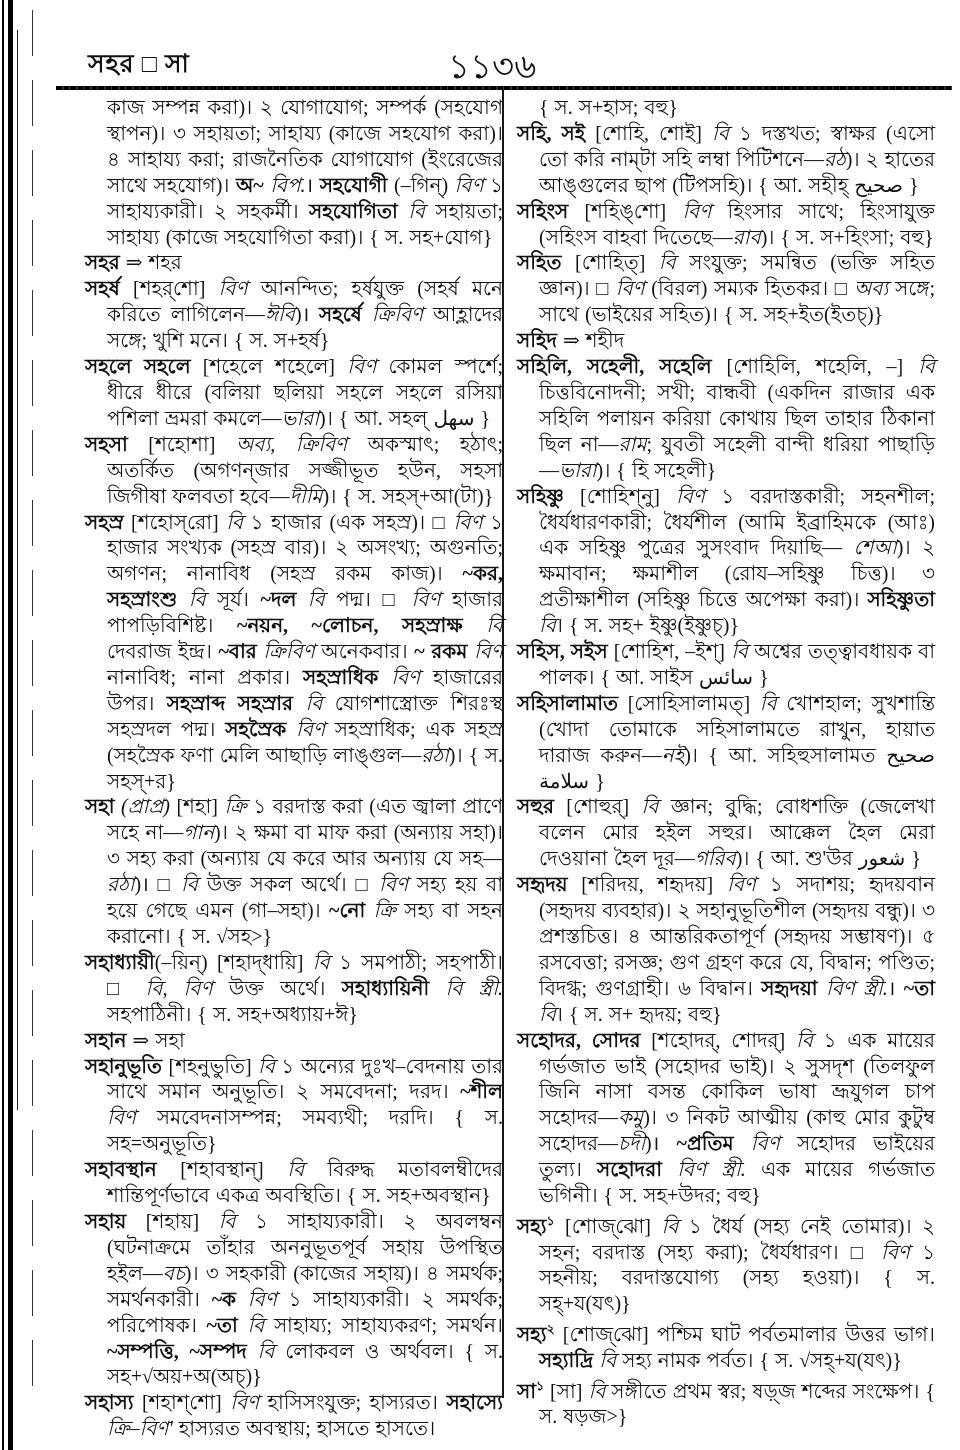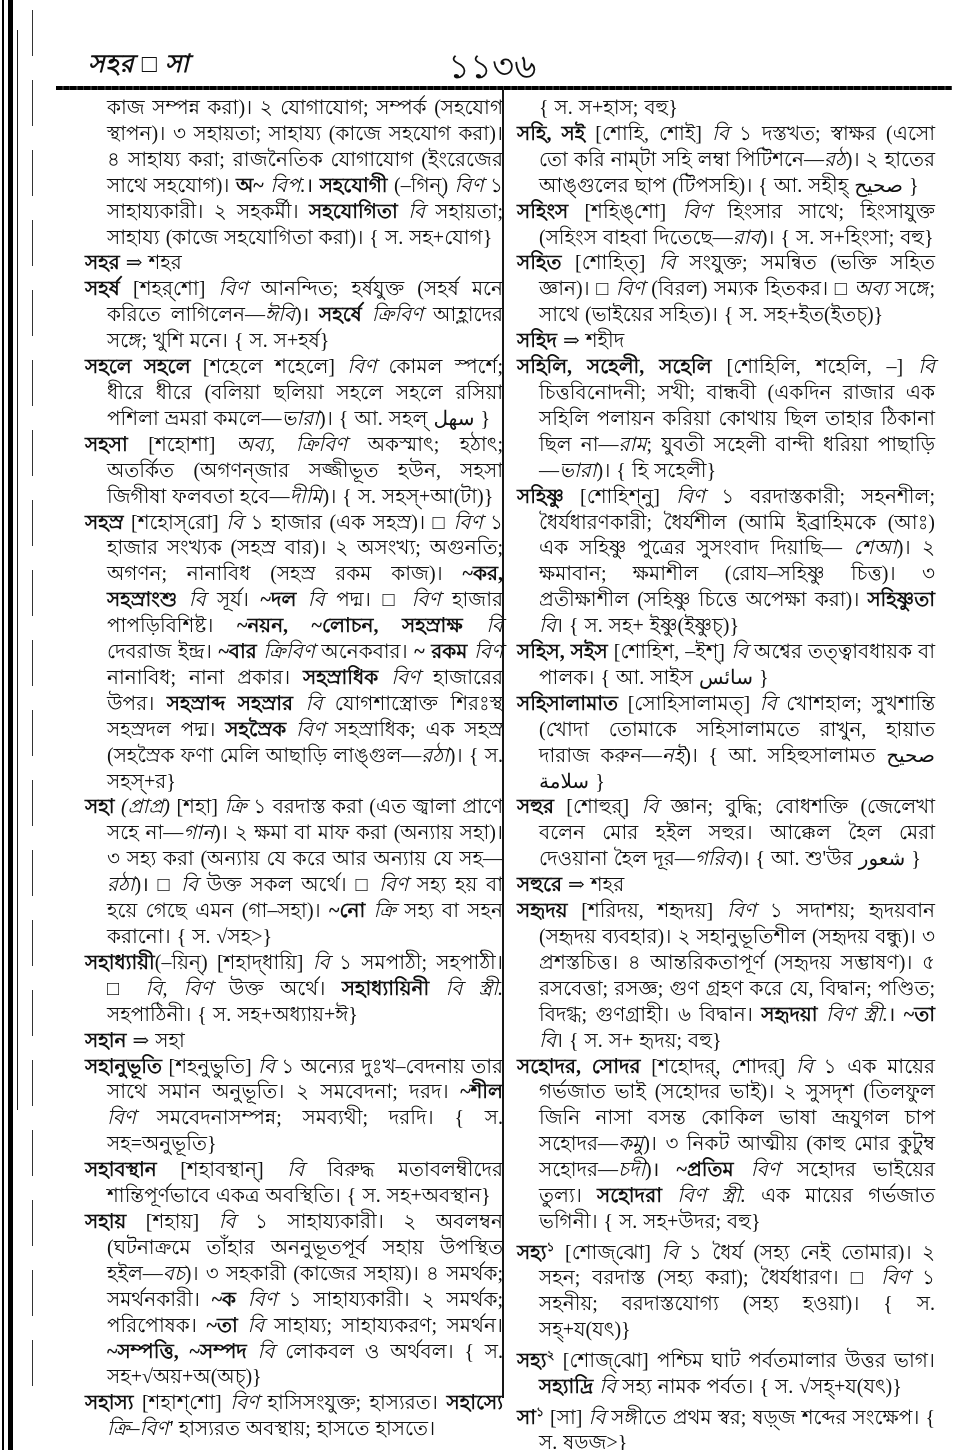--- a/index.html
+++ b/index.html
@@ -9,21 +9,21 @@
     font-family:"Liberation Serif","DejaVu Serif",serif;
   }
   
   .bind-bar{position:absolute;top:0;bottom:0;background:#000;}
   .bind1{left:2px;width:2px;}
   .bind2{left:8px;width:5px;}
   .bind3{left:17px;width:1px;top:30px;height:1080px;background:#222;}
   .bind4{left:32px;width:1px;top:10px;height:1380px;
          background:repeating-linear-gradient(180deg,#333 0 46px,transparent 46px 70px);}
   
-  .hdr-left{position:absolute;left:88px;top:44px;font-weight:bold;font-size:25px;letter-spacing:1px;font-style:italic;}
+  .hdr-left{position:absolute;left:88px;top:44px;font-weight:bold;font-size:25px;letter-spacing:1px;}
   .hdr-page{position:absolute;left:448px;top:40px;font-size:34px;}
   .hdr-rule{position:absolute;left:56px;top:86px;width:896px;height:4px;
             background:repeating-linear-gradient(90deg,#000 0 6px,#2e2e2e 6px 8px,#000 8px 13px,#3a3a3a 13px 14px);}
   
   .divider{position:absolute;left:502px;top:90px;width:2px;height:1308px;background:#161616;}
   
   .col{position:absolute;top:95px;width:418px;text-align:justify;
        font-size:20px;line-height:25.9px;word-spacing:1px;}
   .col-left{left:85px;}
   .col-right{left:517px;}
@@ -68,19 +68,18 @@
     <p class="entry cont"><span>{ স. স+হাস; বহু}</span></p>
     <p class="entry"><span class="b">সহি, সই</span><span> [শোহি, শোই] </span><span class="i">বি</span><span> ১ দস্তখত; স্বাক্ষর (এসো তো করি নাম্‌টা সহি লম্বা পিটিশনে—</span><span class="i">রঠ</span><span>)। ২ হাতের আঙ্গুলের ছাপ (টিপসহি)। { আ. সহীহ্‌ </span><span class="a">صحيح</span><span> }</span></p>
     <p class="entry"><span class="b">সহিংস</span><span> [শহিঙ্‌শো] </span><span class="i">বিণ</span><span> হিংসার সাথে; হিংসাযুক্ত (সহিংস বাহবা দিতেছে—</span><span class="i">রাব</span><span>)। { স. স+হিংসা; বহু}</span></p>
     <p class="entry"><span class="b">সহিত</span><span> [শোহিত্] </span><span class="i">বি</span><span> সংযুক্ত; সমন্বিত (ভক্তি সহিত জ্ঞান)। □ </span><span class="i">বিণ</span><span> (বিরল) সম্যক হিতকর। □ </span><span class="i">অব্য</span><span> সঙ্গে; সাথে (ভাইয়ের সহিত)। { স. সহ+ইত(ইতচ্)}</span></p>
     <p class="entry"><span class="b">সহিদ</span><span> ⇒ শহীদ</span></p>
     <p class="entry"><span class="b">সহিলি, সহেলী, সহেলি</span><span> [শোহিলি, শহেলি, –] </span><span class="i">বি</span><span> চিত্তবিনোদনী; সখী; বান্ধবী (একদিন রাজার এক সহিলি পলায়ন করিয়া কোথায় ছিল তাহার ঠিকানা ছিল না—</span><span class="i">রাম</span><span>; যুবতী সহেলী বান্দী ধরিয়া পাছাড়ি—</span><span class="i">ভারা</span><span>)। { হি সহেলী}</span></p>
     <p class="entry"><span class="b">সহিষ্ণু</span><span> [শোহিশ্‌নু] </span><span class="i">বিণ</span><span> ১ বরদাস্তকারী; সহনশীল; ধৈর্যধারণকারী; ধৈর্যশীল (আমি ইব্রাহিমকে (আঃ) এক সহিষ্ণু পুত্রের সুসংবাদ দিয়াছি— </span><span class="i">শেআ</span><span>)। ২ ক্ষমাবান; ক্ষমাশীল (রোয–সহিষ্ণু চিত্ত)। ৩ প্রতীক্ষাশীল (সহিষ্ণু চিত্তে অপেক্ষা করা)। </span><span class="b">সহিষ্ণুতা</span><span> </span><span class="i">বি</span><span>। { স. সহ+ ইষ্ণু(ইষ্ণুচ্)}</span></p>
     <p class="entry"><span class="b">সহিস, সইস</span><span> [শোহিশ, –ইশ্] </span><span class="i">বি</span><span> অশ্বের তত্ত্বাবধায়ক বা পালক। { আ. সাইস </span><span class="a">سائس</span><span> }</span></p>
     <p class="entry"><span class="b">সহিসালামাত</span><span> [সোহিসালামত্] </span><span class="i">বি</span><span> খোশহাল; সুখশান্তি (খোদা তোমাকে সহিসালামতে রাখুন, হায়াত দারাজ করুন—</span><span class="i">নই</span><span>)। { আ. সহিহুসালামত </span><span class="a">صحيح سلامة</span><span> }</span></p>
     <p class="entry"><span class="b">সহুর</span><span> [শোহুর্] </span><span class="i">বি</span><span> জ্ঞান; বুদ্ধি; বোধশক্তি (জেলেখা বলেন মোর হইল সহুর। আক্কেল হৈল মেরা দেওয়ানা হৈল দূর—</span><span class="i">গরিব</span><span>)। { আ. শু'উর </span><span class="a">شعور</span><span> }</span></p>
-    <p class="entry"><span class="b">সহুরে</span><span> ⇒ শহর</span></p>
     <p class="entry"><span class="b">সহৃদয়</span><span> [শরিদয়, শহৃদয়] </span><span class="i">বিণ</span><span> ১ সদাশয়; হৃদয়বান (সহৃদয় ব্যবহার)। ২ সহানুভূতিশীল (সহৃদয় বন্ধু)। ৩ প্রশস্তচিত্ত। ৪ আন্তরিকতাপূর্ণ (সহৃদয় সম্ভাষণ)। ৫ রসবেত্তা; রসজ্ঞ; গুণ গ্রহণ করে যে, বিদ্বান; পণ্ডিত; বিদগ্ধ; গুণগ্রাহী। ৬ বিদ্বান। </span><span class="b">সহৃদয়া</span><span> </span><span class="i">বিণ স্ত্রী.</span><span>। </span><span class="b">~তা</span><span> </span><span class="i">বি</span><span>। { স. স+ হৃদয়; বহু}</span></p>
     <p class="entry"><span class="b">সহোদর, সোদর</span><span> [শহোদর্, শোদর্] </span><span class="i">বি</span><span> ১ এক মায়ের গর্ভজাত ভাই (সহোদর ভাই)। ২ সুসদৃশ (তিলফুল জিনি নাসা বসন্ত কোকিল ভাষা ভ্রূযুগল চাপ সহোদর—</span><span class="i">কমু</span><span>)। ৩ নিকট আত্মীয় (কাহু মোর কুটুম্ব সহোদর—</span><span class="i">চদী</span><span>)। </span><span class="b">~প্রতিম</span><span> </span><span class="i">বিণ</span><span> সহোদর ভাইয়ের তুল্য। </span><span class="b">সহোদরা</span><span> </span><span class="i">বিণ স্ত্রী.</span><span> এক মায়ের গর্ভজাত ভগিনী। { স. সহ+উদর; বহু}</span></p>
     <p class="entry"><span class="b">সহ্য</span><span class="s">১</span><span> [শোজ্‌ঝো] </span><span class="i">বি</span><span> ১ ধৈর্য (সহ্য নেই তোমার)। ২ সহন; বরদাস্ত (সহ্য করা); ধৈর্যধারণ। □ </span><span class="i">বিণ</span><span> ১ সহনীয়; বরদাস্তযোগ্য (সহ্য হওয়া)। { স. সহ্+য(যৎ)}</span></p>
     <p class="entry"><span class="b">সহ্য</span><span class="s">২</span><span> [শোজ্‌ঝো] পশ্চিম ঘাট পর্বতমালার উত্তর ভাগ। </span><span class="b">সহ্যাদ্রি</span><span> </span><span class="i">বি</span><span> সহ্য নামক পর্বত। { স. √সহ্+য(যৎ)}</span></p>
     <p class="entry"><span class="b">সা</span><span class="s">১</span><span> [সা] </span><span class="i">বি</span><span> সঙ্গীতে প্রথম স্বর; ষড়্‌জ শব্দের সংক্ষেপ। { স. ষড়জ&gt;}</span></p>
   </div>
 
 </body></html>

